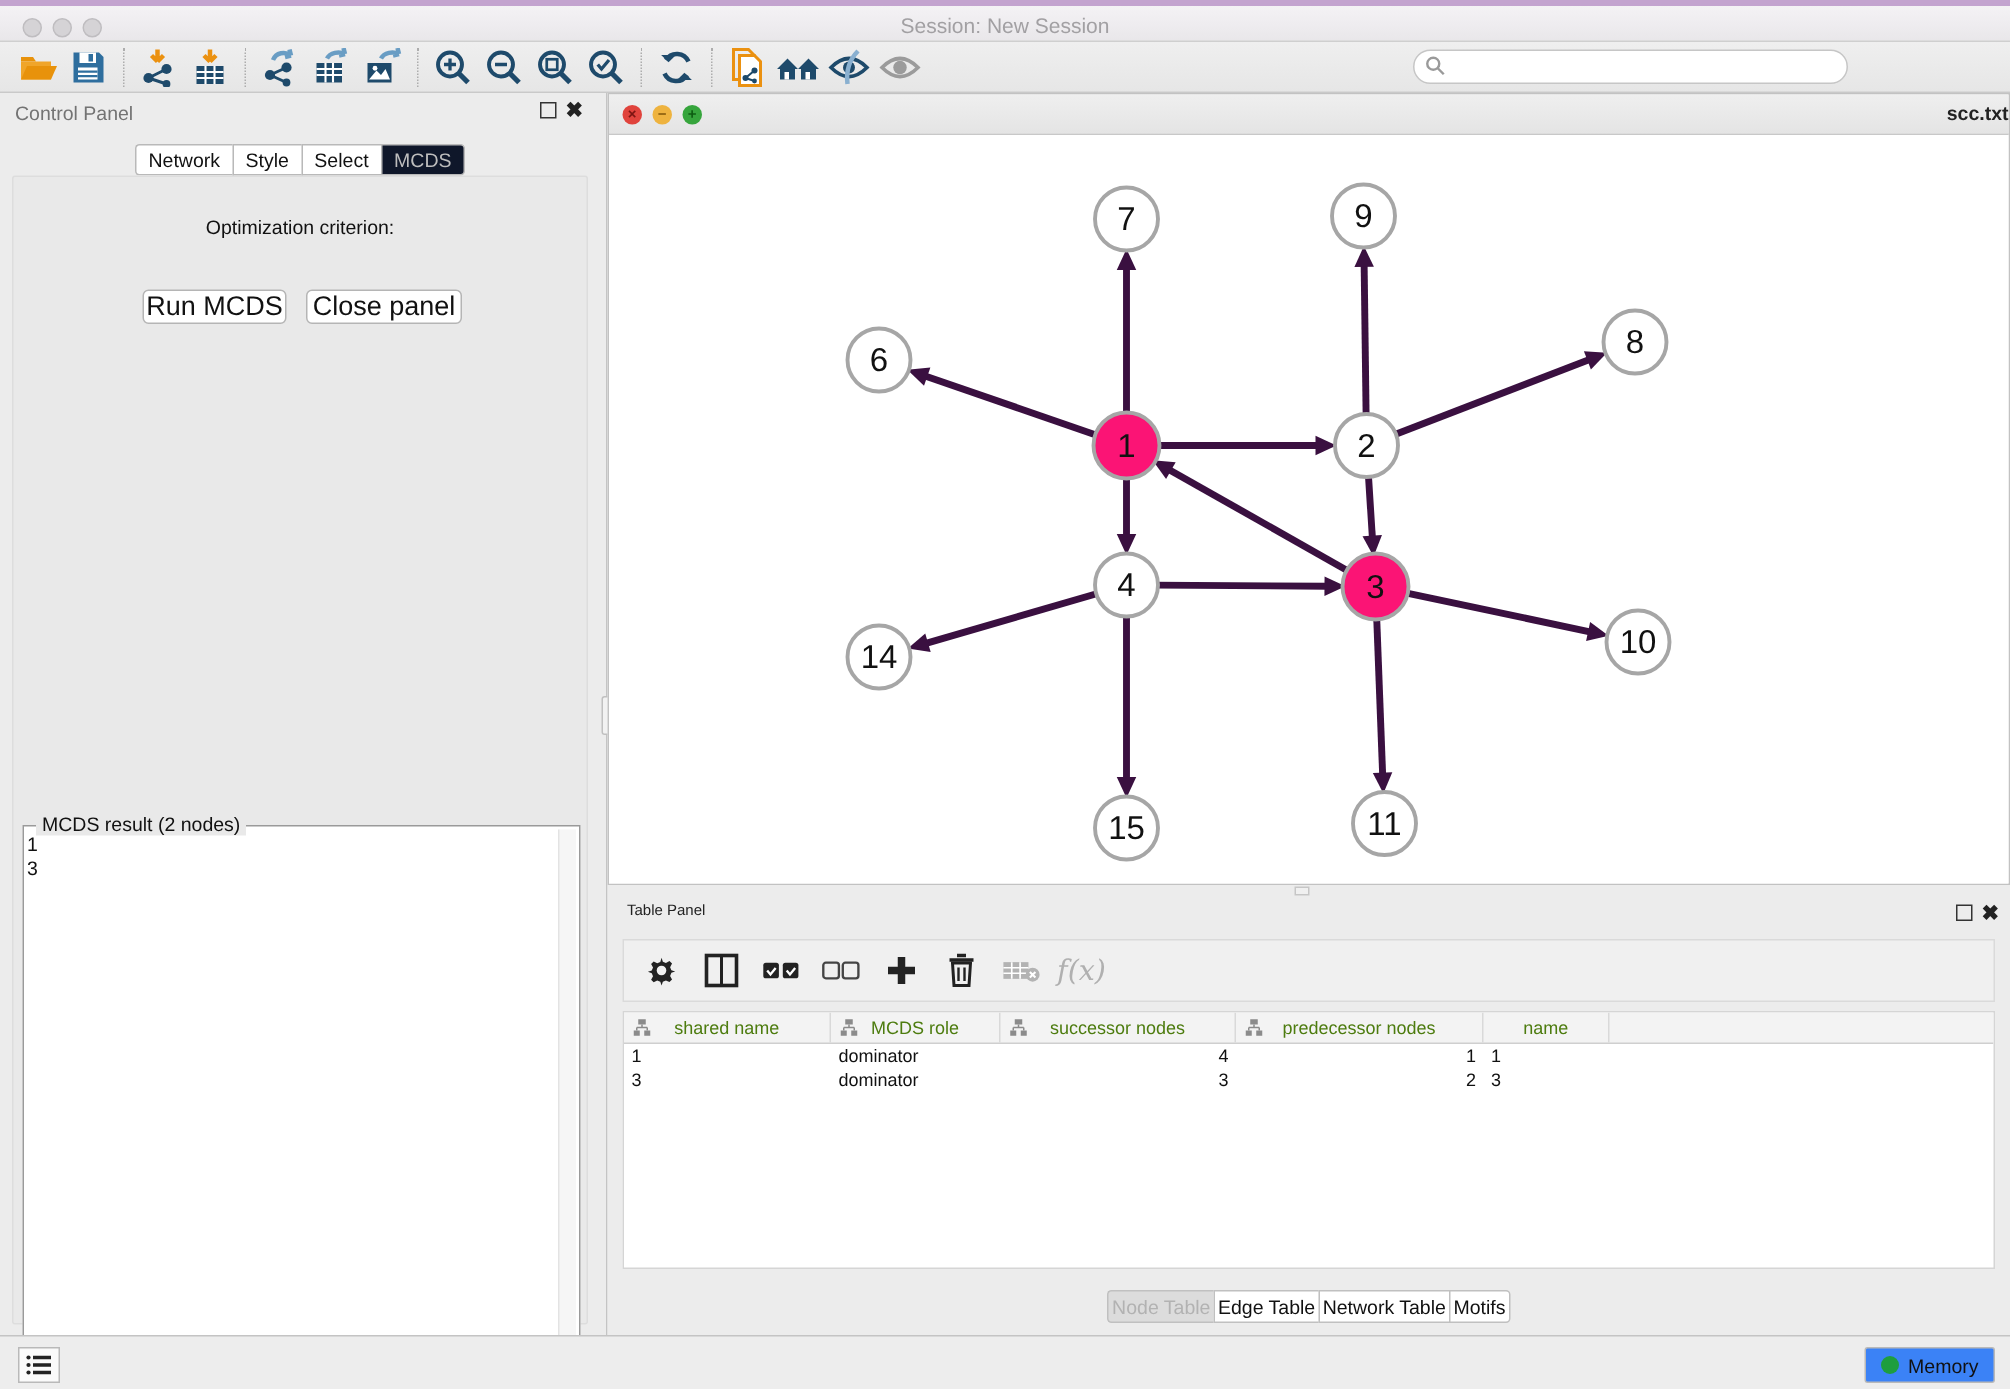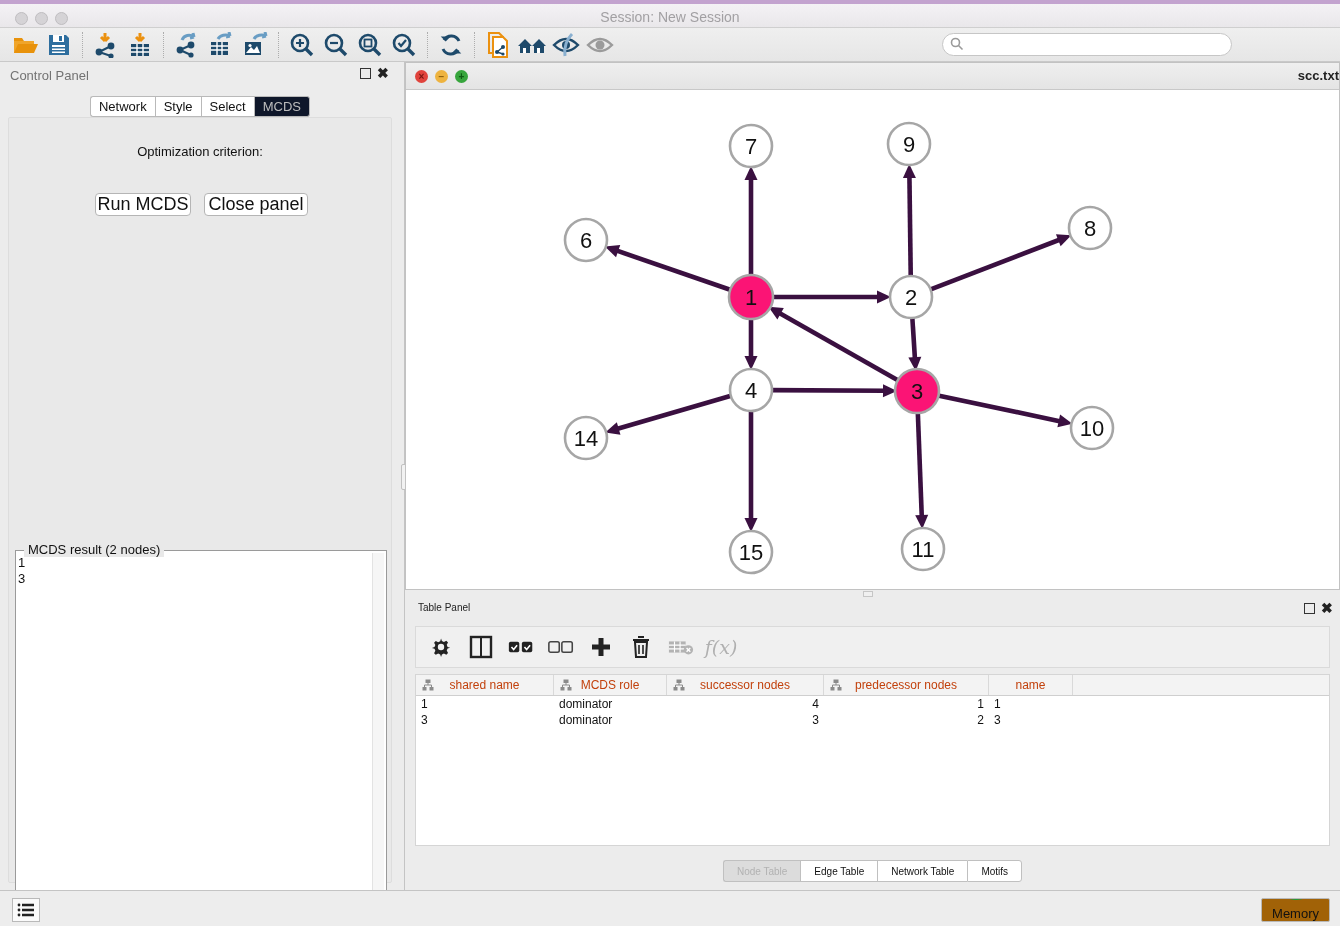--- a/index.html
+++ b/index.html
@@ -63,33 +63,33 @@
   #h-grip { position:absolute; left:458px; top:1px; width:10px; height:6px; background:#f0f0f0; border:1px solid #c6c6c6; }
 
   
   #table-panel { left:405px; top:598px; width:935px; height:292px; background:#ececec; }
   #tp-title { position:absolute; left:13px; top:4px; font-size:10px; color:#222; }
   #tp-toolbar { position:absolute; left:10px; top:28px; width:915px; height:42px; background:#f0f0f0; border:1px solid #dadada; display:flex; align-items:center; padding-left:12px; gap:14px; }
   .tp-icon { width:26px; height:26px; display:flex; align-items:center; justify-content:center; }
   #fx-label { font-size:19px; font-style:italic; font-family:"DejaVu Serif",serif; color:#b0b0b0; }
   #tp-table { position:absolute; left:10px; top:76px; width:915px; height:172px; background:#fff; border:1px solid #d5d5d5; overflow:hidden; }
   #tp-head { display:flex; height:21px; background:#f3f3f3; border-bottom:1px solid #cfcfcf; }
-  .th { display:flex; align-items:center; justify-content:center; gap:5px; border-right:1px solid #d9d9d9; font-size:12px; color:#c2410c; position:relative; }
+  .th { display:flex; align-items:center; justify-content:center; gap:5px; border-right:1px solid #d9d9d9; font-size:12px; color:#4d7c0f; position:relative; }
   .tr { display:flex; height:16px; font-size:12px; color:#111; }
   .td { padding:1px 5px 0 5px; overflow:hidden; white-space:nowrap; }
   #tp-tabs { position:absolute; left:0; top:262px; width:100%; display:flex; justify-content:center; }
-  .tp-tab { height:22px; padding:0 13px; font-size:10px; background:#fff; border:1px solid #c0c0c0; border-right:none; display:flex; align-items:center; color:#111; }
+  .tp-tab { height:22px; padding:0 2px; font-size:13px; background:#fff; border:1px solid #c0c0c0; border-right:none; display:flex; align-items:center; color:#111; }
   .tp-tab:first-child { border-radius:3px 0 0 3px; }
   .tp-tab:last-child { border-right:1px solid #c0c0c0; border-radius:0 3px 3px 0; }
   .tp-tab.active { background:#dcdcdc; color:#b2b2b2; }
 
   
   #statusbar { left:0; top:890px; width:1340px; height:36px; background:#ededed; border-top:1px solid #c4c4c4; }
   #list-btn { position:absolute; left:12px; top:7px; width:28px; height:24px; background:#fafafa; border:1px solid #b9b9b9; display:flex; align-items:center; justify-content:center; }
-  #memory-btn { position:absolute; right:10px; top:7px; height:24px; padding:0 10px; background:#a16207; border:1px solid #b9b9b9; border-radius:2px; display:flex; align-items:center; gap:6px; font-size:13px; color:#111;flex-direction:column; }
+  #memory-btn { position:absolute; right:10px; top:7px; height:24px; padding:0 10px; background:#3b82f6; border:1px solid #b9b9b9; border-radius:2px; display:flex; align-items:center; gap:6px; font-size:13px; color:#111; }
   #memory-dot { width:12px; height:12px; border-radius:50%; background:#1e9e3e; }
 </style>
 </head>
 <body>
 
 <div id="app">
 
   <div class="abs" id="titlebar">
     <span class="tl-dot" style="left:15px"></span>
     <span class="tl-dot" style="left:35px"></span>

